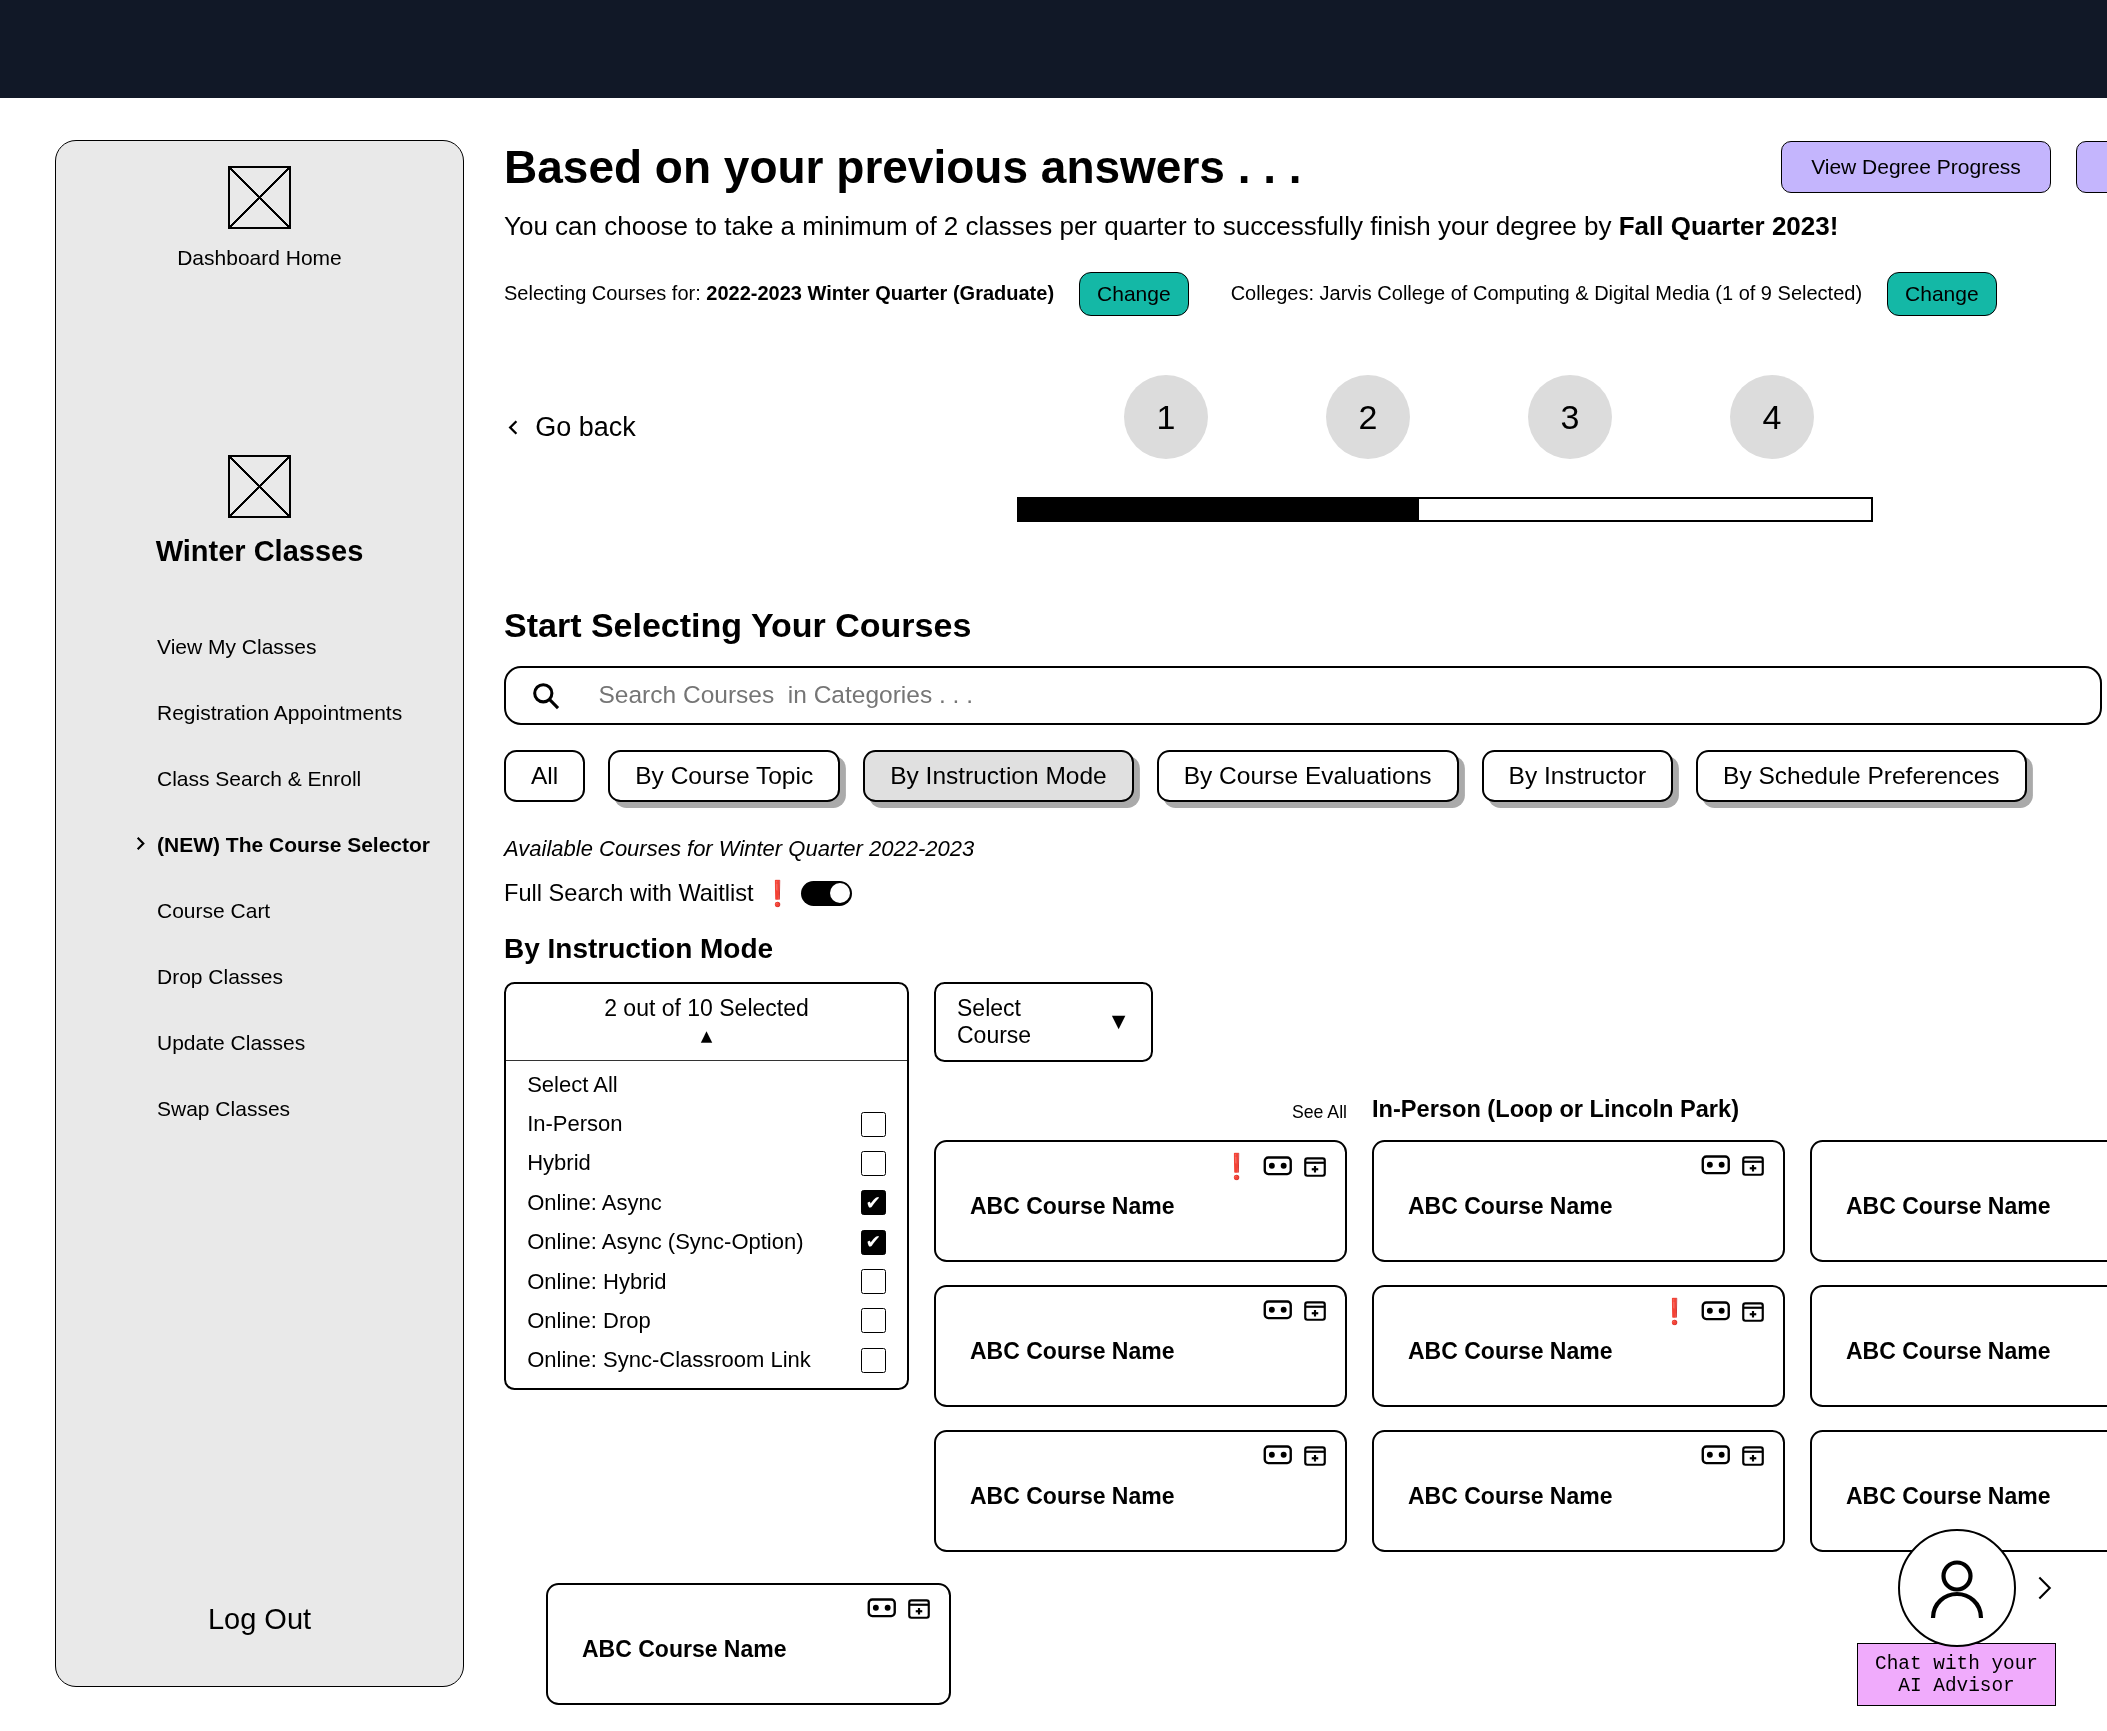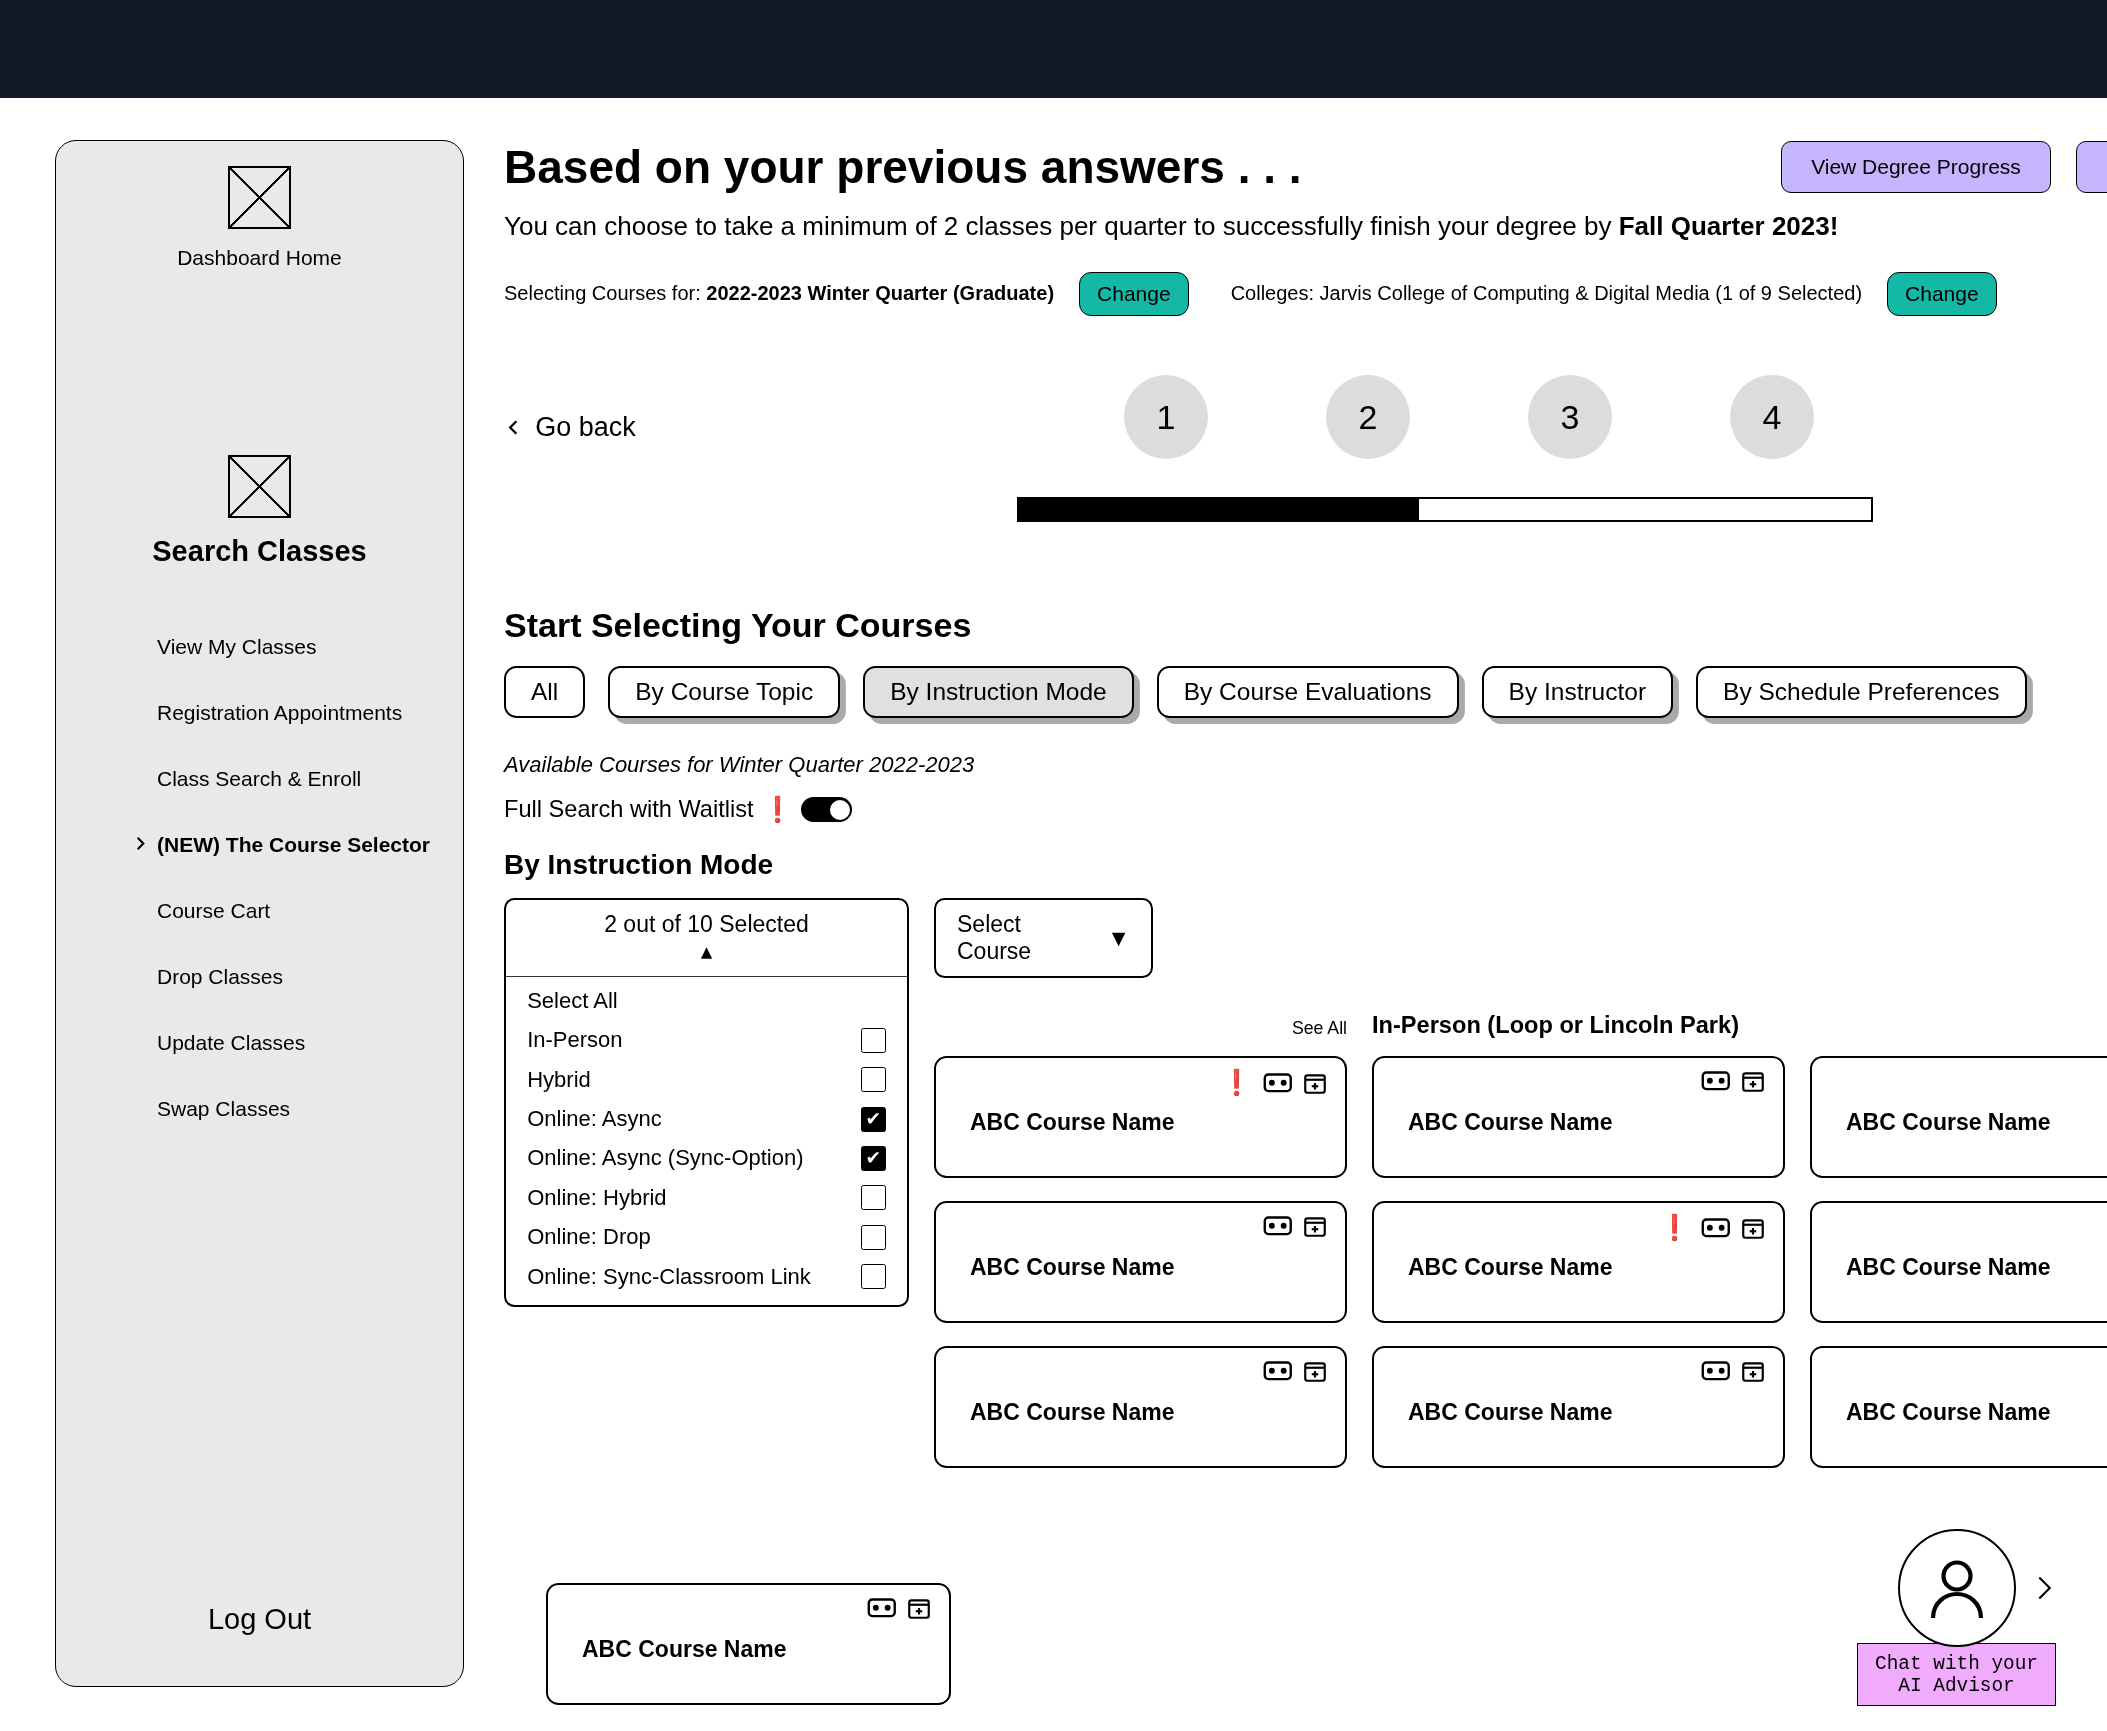--- a/index.html
+++ b/index.html
@@ -76,21 +76,21 @@
 <div class="container">
 
   <aside class="sidebar">
     <div class="sb-item">
       <div class="icon-box"></div>
       <span>Dashboard Home</span>
     </div>
     <div style="height:143px"></div>
     <div class="sb-item">
       <div class="icon-box"></div>
-      <span class="sb-heading">Search Classes</span>
+      <span class="sb-heading">Winter Classes</span>
     </div>
     <div class="sb-sub" style="margin-top:25px">View My Classes</div>
     <div class="sb-sub">Registration Appointments</div>
     <div class="sb-sub">Class Search &amp; Enroll</div>
     <div class="sb-sub sel">
       <span class="chev">
         <svg width="17" height="21" viewBox="0 0 24 24">
             <path d="M8 4l8 8-8 8" stroke="#000" stroke-width="3" fill="none"></path>
           </svg>
       </span>
@@ -140,20 +140,27 @@
         </div>
       </div>
       <div style="width:84px"></div>
     </div>
     <div class="progress">
         <div class="progress-fill"></div>
       </div>
 
     <h2>Start Selecting Your Courses</h2>
 
+    <div class="search">
+      <svg width="29.5" height="29.5" viewBox="0 0 24 24">
+          <circle cx="10" cy="10" r="7" stroke="#000" stroke-width="2.5" fill="none"></circle>
+          <line x1="15" y1="15" x2="22" y2="22" stroke="#000" stroke-width="2.5"></line>
+        </svg>
+      <input type="text" placeholder="Search Courses  in Categories . . ." style="">
+    </div>
 
     <div class="pills">
       <button class="pill">All</button>
       <button class="pill shadow">By Course Topic</button>
       <button class="pill active">By Instruction Mode</button>
       <button class="pill shadow">By Course Evaluations</button>
       <button class="pill shadow">By Instructor</button>
       <button class="pill shadow">By Schedule Preferences</button>
     </div>
 

